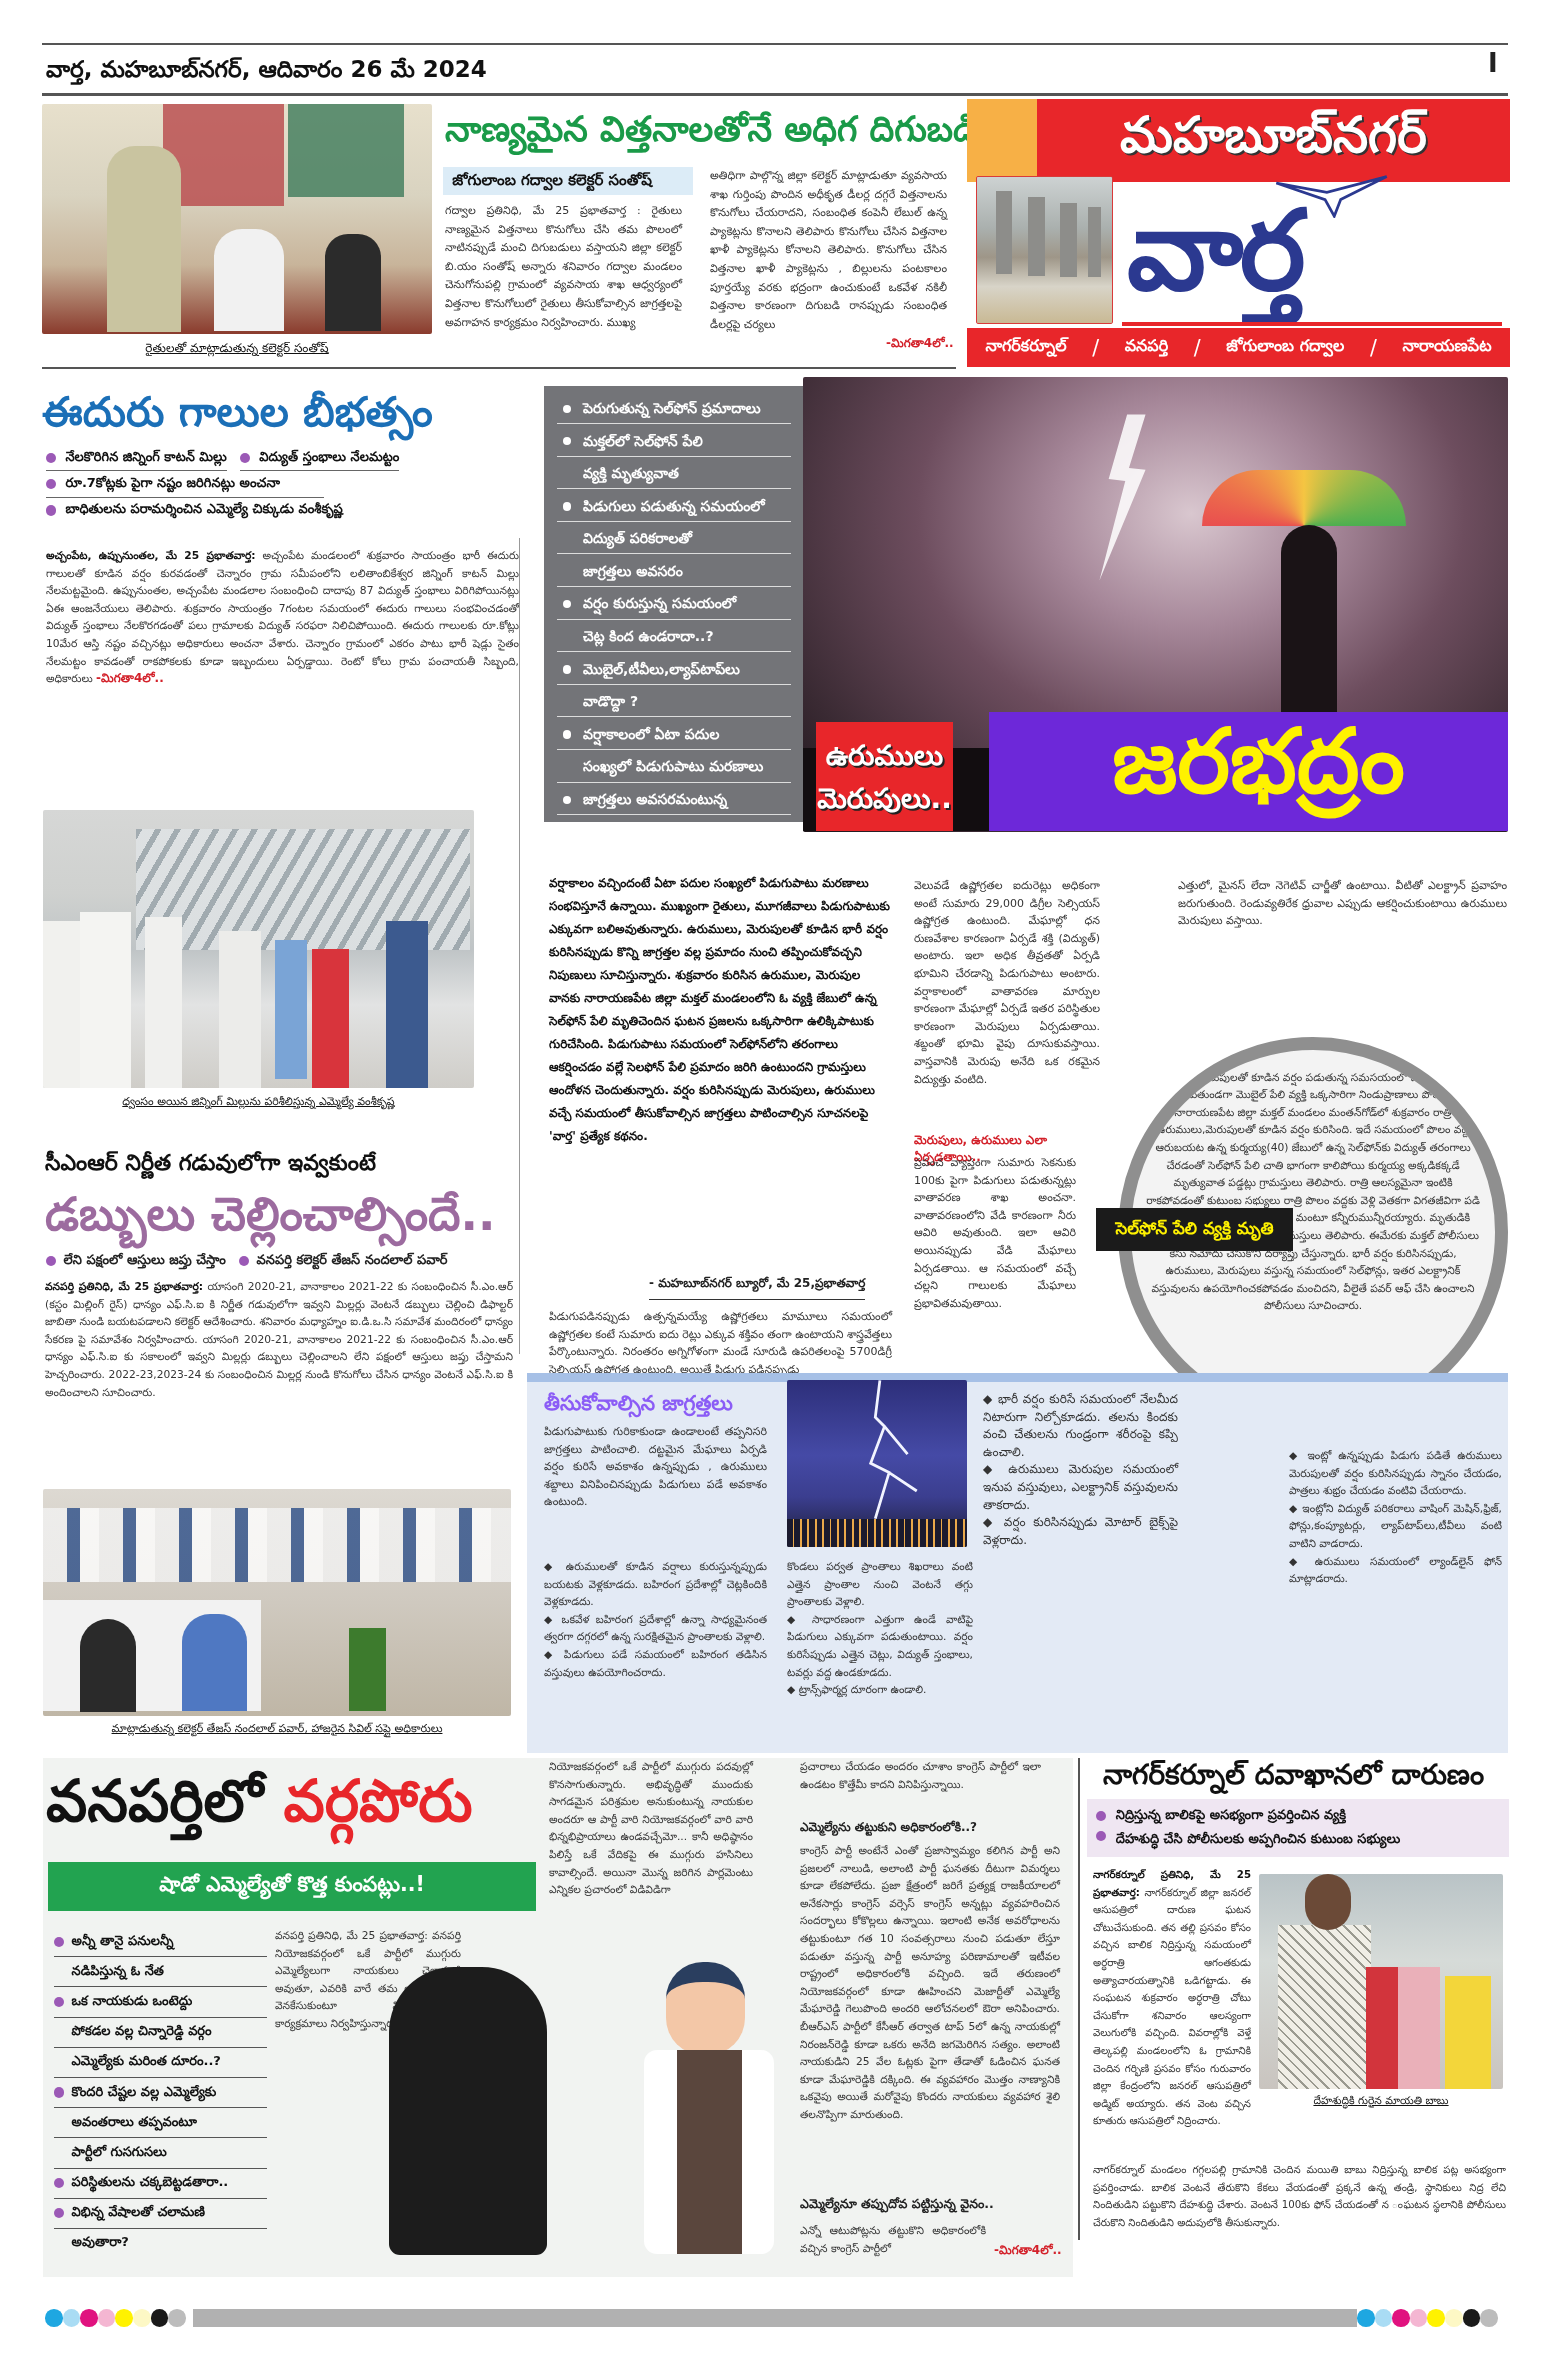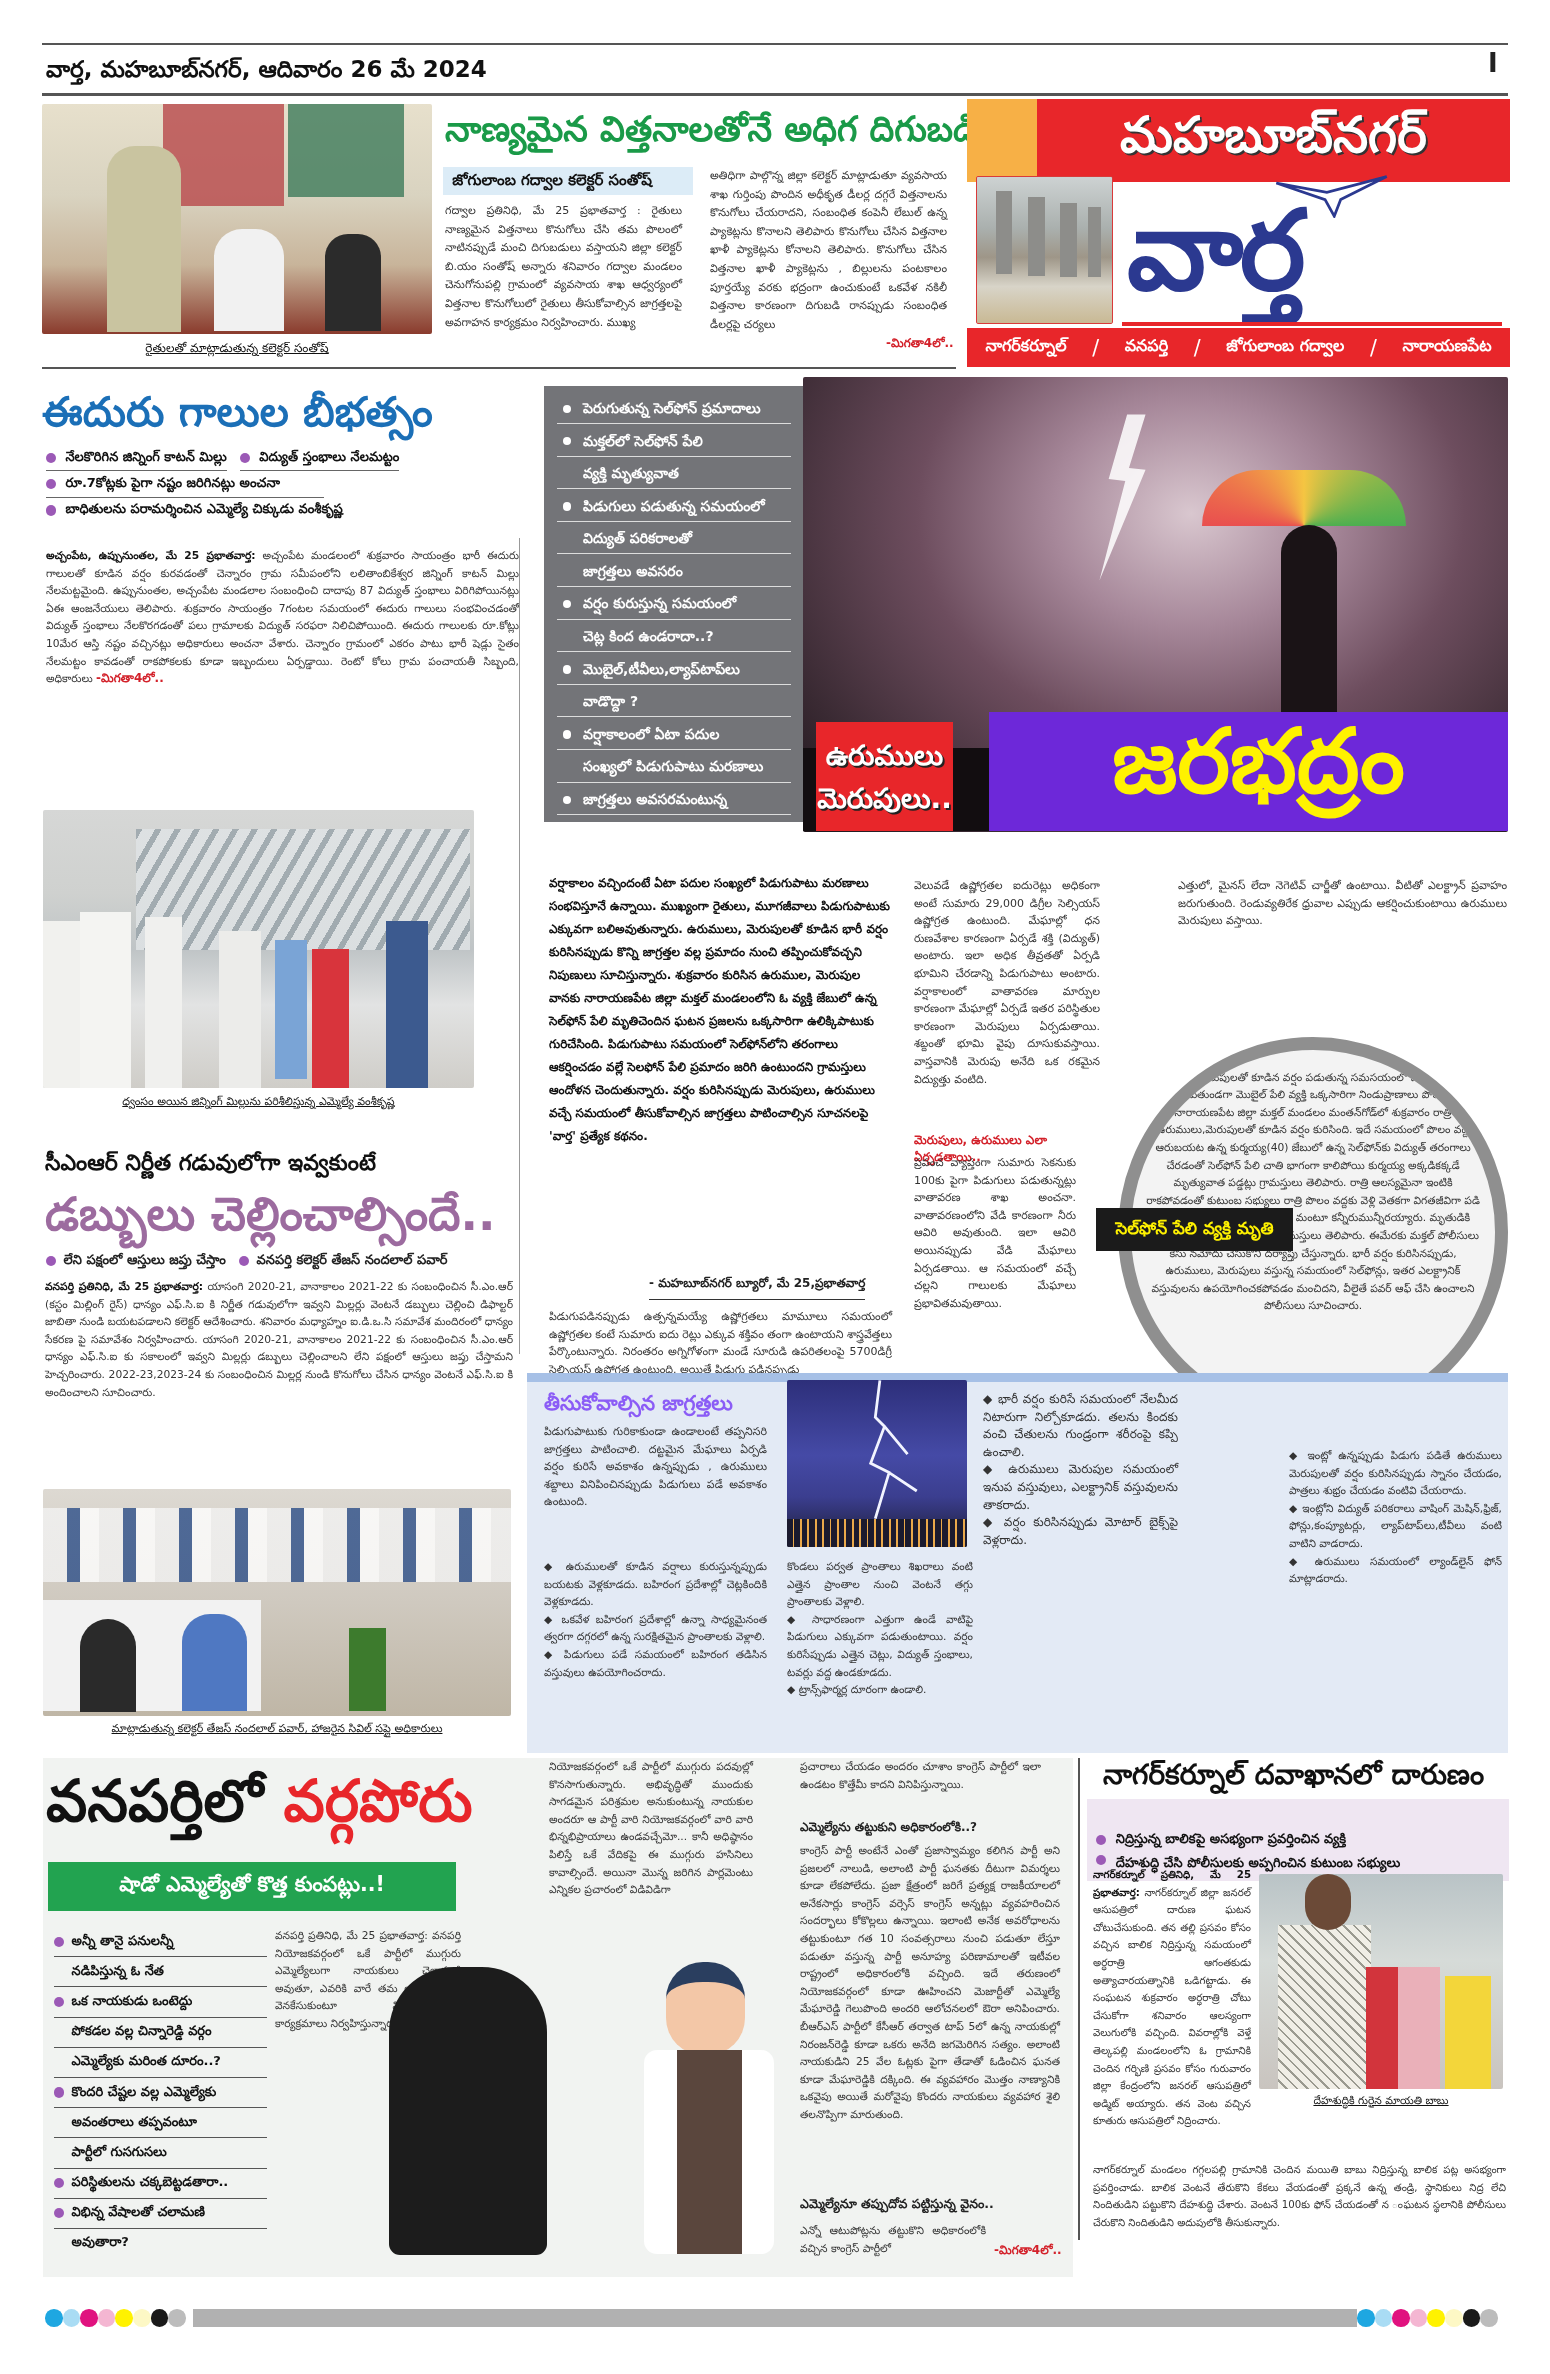--- a/index.html
+++ b/index.html
@@ -218,21 +218,21 @@
   <div class="abs" style="left:139px;top:125px;width:65px;height:97px;background:#4f78c2;border-radius:28px 28px 0 0;"></div>
   <div class="abs" style="left:306px;top:139px;width:37px;height:83px;background:#3d7b2d;"></div>
 </div>
 <div class="abs caption" style="left:43px;top:1722px;width:468px;font-size:11px;">మాట్లాడుతున్న కలెక్టర్ తేజస్ నందలాల్ పవార్, హాజరైన సివిల్ సప్లై అధికారులు</div>
 
 <div class="abs" style="left:43px;top:1758px;width:1030px;height:519px;background:#f1f3f1;"></div>
 <div class="abs" style="left:46px;top:1767px;font-size:58px;font-weight:bold;">
   <span style="color:#111;">వనపర్తిలో</span>
   <span style="color:#e8262a;">వర్గపోరు</span>
 </div>
-<div class="abs" style="left:48px;top:1862px;width:408px;height:49px;background:#22a350;display:flex;align-items:center;justify-content:center;">
+<div class="abs" style="left:48px;top:1862px;width:488px;height:49px;background:#22a350;display:flex;align-items:center;justify-content:center;">
   <span style="color:#fff;font-size:20.4px;font-weight:bold;">షాడో ఎమ్మెల్యేతో కొత్త కుంపట్లు..!</span>
 </div>
 <div class="abs" style="left:54px;top:1927px;width:213px;font-size:13px;font-weight:bold;color:#111;">
   <div style="display:flex;gap:7.4px;align-items:center;border-bottom:0.9px solid #555;padding:5.6px 0;">
       <span class="dot"></span>
       <span>అన్నీ తానై పనులన్నీ</span>
     </div>
   <div style="padding:5.6px 0 5.6px 17.6px;border-bottom:0.9px solid #555;">నడిపిస్తున్న ఓ నేత</div>
   <div style="display:flex;gap:7.4px;align-items:center;border-bottom:0.9px solid #555;padding:5.6px 0;">
       <span class="dot"></span>
@@ -267,21 +267,21 @@
 <div class="abs body-text small" style="left:800px;top:1758px;width:241px;line-height:17.6px;font-size:10.7px;">ప్రచారాలు చేయడం అందరం చూశాం కాంగ్రెస్ పార్టీలో ఇలా ఉండటం కొత్తేమీ కాదని వినిపిస్తున్నాయి.</div>
 <div class="abs" style="left:800px;top:1820px;width:260px;font-size:12px;font-weight:bold;">ఎమ్మెల్యేను తట్టుకుని అధికారంలోకి..?</div>
 <div class="abs body-text small" style="left:800px;top:1842px;width:260px;line-height:17.6px;font-size:10.7px;">కాంగ్రెస్ పార్టీ అంటేనే ఎంతో ప్రజాస్వామ్యం కలిగిన పార్టీ అని ప్రజలలో నాలుడి, అలాంటి పార్టీ ఘనతకు దీటుగా విమర్శలు కూడా లేకపోలేదు. ప్రజా క్షేత్రంలో జరిగే ప్రత్యక్ష రాజకీయాలలో అనేకసార్లు కాంగ్రెస్ వర్సెస్ కాంగ్రెస్ అన్నట్లు వ్యవహరించిన సందర్భాలు కోకొల్లలు ఉన్నాయి. ఇలాంటి అనేక అవరోధాలను తట్టుకుంటూ గత 10 సంవత్సరాలు నుంచి పడుతూ లేస్తూ పడుతూ వస్తున్న పార్టీ అనూహ్య పరిణామాలతో ఇటీవల రాష్ట్రంలో అధికారంలోకి వచ్చింది. ఇదే తరుణంలో నియోజకవర్గంలో కూడా ఊహించని మెజార్టీతో ఎమ్మెల్యే మేఘారెడ్డి గెలుపొంది అందరి ఆలోచనలలో ఔరా అనిపించారు. బీఆర్ఎస్ పార్టీలో కేసీఆర్ తర్వాత టాప్ 5లో ఉన్న నాయకుల్లో నిరంజన్‌రెడ్డి కూడా ఒకరు అనేది జగమెరిగిన సత్యం. అలాంటి నాయకుడిని 25 వేల ఓట్లకు పైగా తేడాతో ఓడించిన ఘనత కూడా మేఘారెడ్డికి దక్కింది. ఈ వ్యవహారం మొత్తం నాణ్యానికి ఒకవైపు అయితే మరోవైపు కొందరు నాయకులు వ్యవహార శైలి తలనొప్పిగా మారుతుంది.</div>
 <div class="abs" style="left:800px;top:2196px;width:260px;font-size:12.5px;font-weight:bold;">ఎమ్మెల్యేనూ తప్పుదోవ పట్టిస్తున్న వైనం..</div>
 <div class="abs body-text small" style="left:800px;top:2222px;width:186px;line-height:17.6px;font-size:10.7px;">ఎన్నో ఆటుపోట్లను తట్టుకొని అధికారంలోకి వచ్చిన కాంగ్రెస్ పార్టీలో</div>
 <div class="abs cont" style="left:994px;top:2243px;">-మిగతా4లో..</div>
 <div class="vr" style="left:1078px;top:1758px;height:482px;"></div>
 
 <div class="abs" style="left:1090px;top:1758px;font-size:28px;font-weight:bold;color:#111;margin-left:13px;">నాగర్‌కర్నూల్ దవాఖానలో దారుణం</div>
 <div class="abs" style="left:1087px;top:1799px;width:422px;background:#efe6f2;padding:5.6px 9.3px;font-size:13px;font-weight:bold;color:#111;">
-  <div style="display:flex;gap:9.3px;align-items:center;padding:2.8px 0;margin-top:24px;">
+  <div style="display:flex;gap:9.3px;align-items:center;padding:2.8px 0;">
       <span class="dot"></span>
       <span>నిద్రిస్తున్న బాలికపై అసభ్యంగా ప్రవర్తించిన వ్యక్తి</span>
     </div>
   <div style="display:flex;gap:9.3px;align-items:flex-start;padding:2.8px 0;">
       <span class="dot"></span>
       <span>దేహశుద్ధి చేసి పోలీసులకు అప్పగించిన కుటుంబ సభ్యులు</span>
     </div>
 </div>
 <div class="abs body-text small" style="left:1093px;top:1866px;width:158px;line-height:17.6px;font-size:10.2px;">
   <b style="color:#111;">నాగర్‌కర్నూల్ ప్రతినిధి, మే 25 ప్రభాతవార్త:</b>

